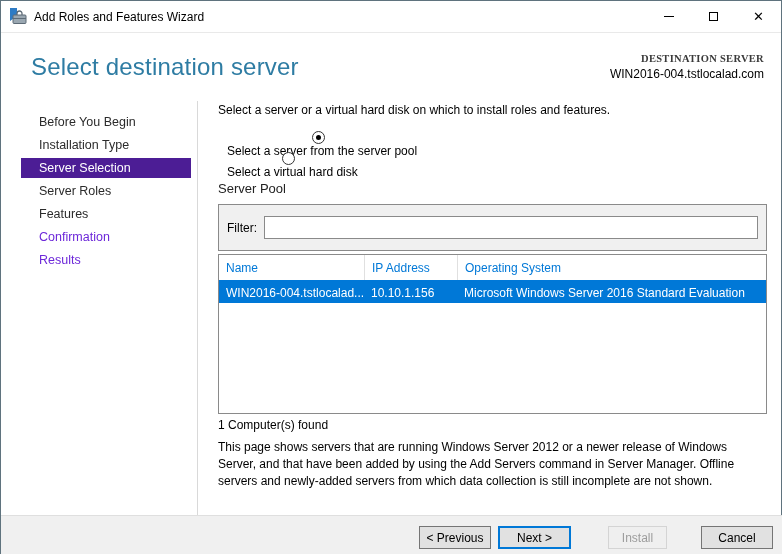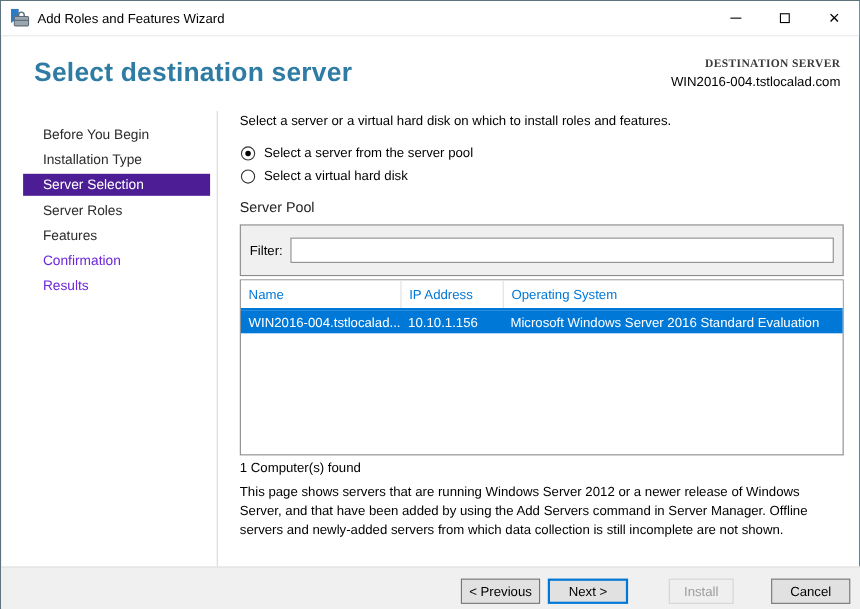--- a/index.html
+++ b/index.html
@@ -17,38 +17,38 @@
   .app-icon { position:absolute; left:8px; top:7px; width:18px; height:17px; }
   .titlebar-text { position:absolute; left:33px; top:9px; font-size:12px; color:#000; }
   .win-controls { position:absolute; right:0; top:0; height:31px; display:flex; }
   .win-btn { width:45px; height:31px; display:flex; align-items:center; justify-content:center;
              background:transparent; border:none; cursor:default; }
   .glyph-min { width:10px; height:1px; background:#000; display:block; }
   .glyph-max { width:9px; height:9px; border:1px solid #000; display:block; }
   .glyph-close { font-size:13px; color:#000; line-height:1; }
 
   
-  .page-title { position:absolute; left:30px; top:52px; font-size:24px; font-weight:700;
+  .page-title { position:absolute; left:30px; top:52px; font-size:24px; font-weight:400;
                 color:#2e7ca3; letter-spacing:0.2px; }
   .dest-block { position:absolute; right:17px; top:52px; text-align:right; }
   .dest-label { font-size:10.5px; font-weight:bold; color:#3a3a3a; letter-spacing:0.3px;font-family:Liberation Serif, serif; }
   .dest-server { font-size:12px; color:#000; margin-top:3px; }
 
   
   .sidebar { position:absolute; left:20px; top:111px; width:170px; }
   .nav-item { height:20px; line-height:20px; margin-bottom:3px; padding-left:18px;
               font-size:12.5px; color:#2b2b2b; cursor:default; white-space:nowrap; }
   .nav-item.selected { background:#4c1d95; color:#fff; }
   .nav-item.disabled { color:#6d28d9; }
   .v-divider { position:absolute; left:196px; top:100px; width:1px; height:414px; background:#d9d9d9; }
 
   
   .content { position:absolute; left:217px; top:100px; width:449px; height:414px; }
   .desc { position:absolute; left:0; top:2px; font-size:12px; color:#000; }
-  .radio-row { position:absolute; left:1px; height:16px; display:flex; align-items:center; cursor:default; }
+  .radio-row { position:absolute; left:1px; height:16px; display:flex; align-items:center; cursor:default;flex-direction:column; }
   .radio-row.r1 { top:30px; } .radio-row.r2 { top:51px; }
   .radio-circle { width:13px; height:13px; border:1px solid #333; border-radius:50%;
                   background:#fff; position:relative; flex:0 0 auto; }
   .radio-circle.checked::after { content:""; position:absolute; left:3px; top:3px;
                   width:5px; height:5px; border-radius:50%; background:#000; }
   .radio-label { margin-left:8px; font-size:12px; color:#000; }
   .pool-label { position:absolute; left:0; top:80px; font-size:13px; color:#222; }
 
   .filter-panel { position:absolute; left:0; top:103px; width:549px; height:47px;
                   background:#f0f0f0; border:1px solid #8a8a8a; }

